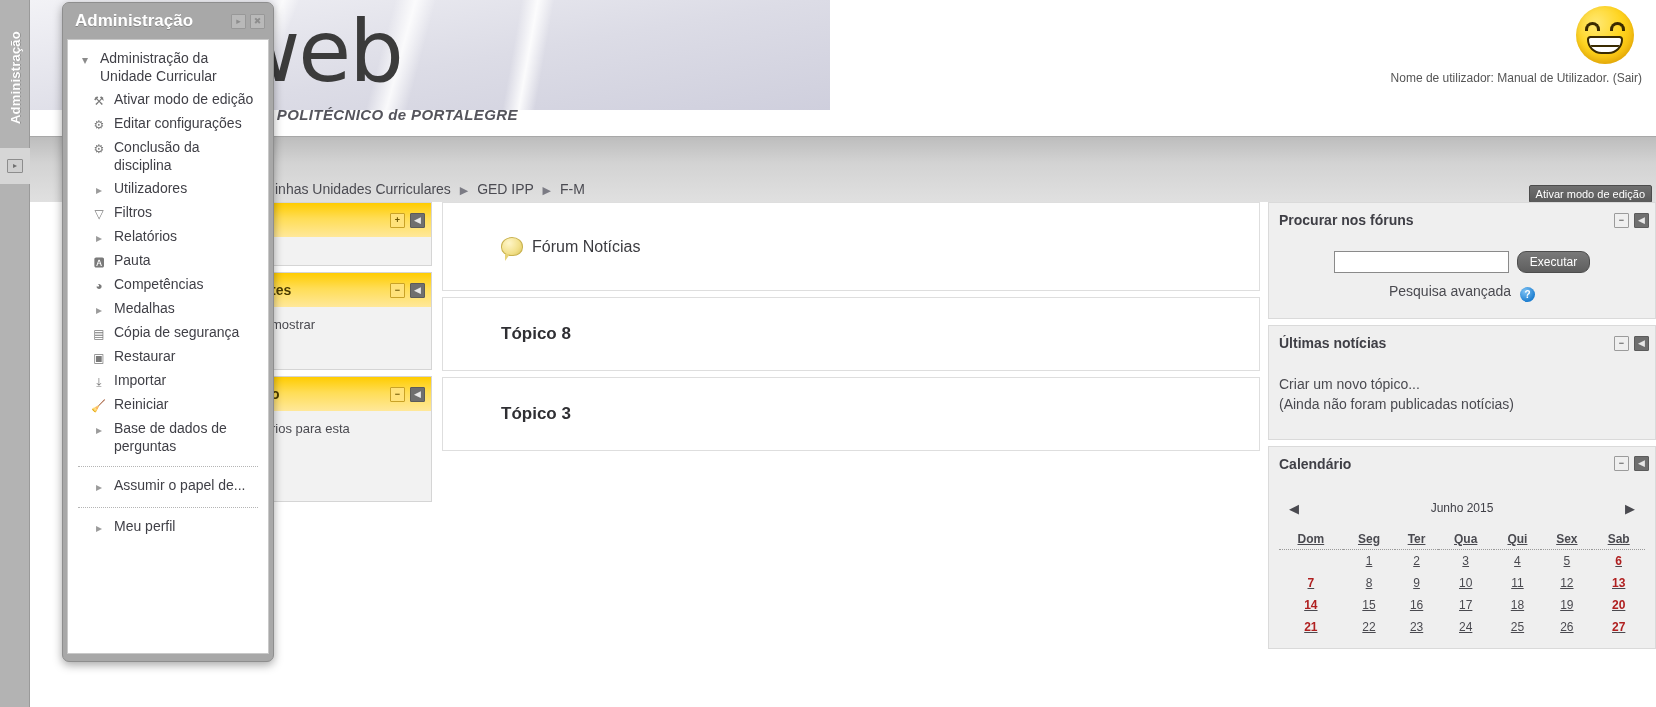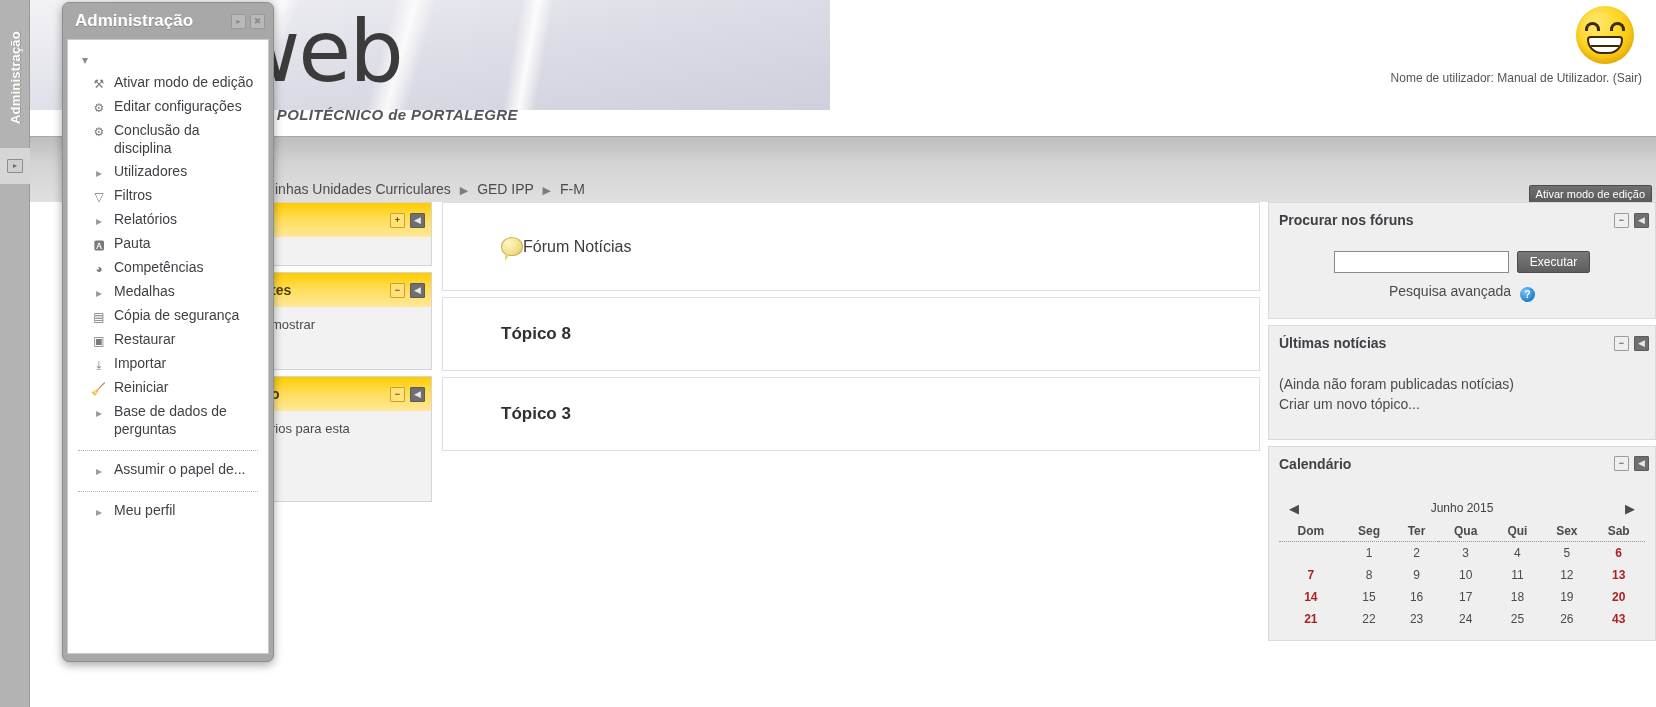--- a/index.html
+++ b/index.html
@@ -174,58 +174,58 @@
   .block.yellow .bic { background: #ffe27a; border-color: #c9a227; color: #6b5500; }
   .block.yellow .bic.dark { background: #6f6f6f; border-color: #5b5b5b; color: #e8e8e8; }
 
   
   .section {
     background: #ffffff; border: 1px solid #dedede;
     margin-bottom: 6px; position: relative;
   }
   .section-inner { padding: 26px 0 26px 58px; min-height: 40px; }
   .section-title { font-size: 17px; font-weight: bold; color: #2f2f33; }
-  .forum-row { display: flex; align-items: center; font-size: 16px; color: #3b3b40; }
+  .forum-row { display: flex; align-items: center; gap: 9px; font-size: 16px; color: #3b3b40; }
   .forum-bubble {
     width: 22px; height: 19px; border-radius: 50% 50% 45% 45%;
     background: radial-gradient(circle at 35% 30%, #fff6c9, #f2e08a 60%, #d8c257 100%);
     border: 1px solid #c9b24f; position: relative; flex: none;
   }
   .forum-bubble::after {
     content: ""; position: absolute; left: 3px; bottom: -6px;
     border-width: 7px 5px 0 0; border-style: solid;
     border-color: #e6d277 transparent transparent transparent;
   }
 
   
   .search-row { display: flex; align-items: center; justify-content: center; gap: 8px; }
   .search-input {
     width: 175px; height: 22px; border: 1px solid #8a8a8a; background: #fff;
     font-family: inherit; font-size: 12px; padding: 0 4px;
   }
   .go-btn {
     background: linear-gradient(180deg, #797979, #5e5e5e);
     border: 1px solid #4d4d4d; color: #fff;
-    font-size: 12px; padding: 3px 12px; cursor: pointer; border-radius: 2px;
+    font-size: 12px; padding: 3px 12px; cursor: pointer; border-radius: 9px;
     font-family: inherit;
   }
   .adv-row { text-align: center; margin-top: 10px; font-size: 14px; color: #4a4a50; }
   .help-dot {
     display: inline-block; width: 15px; height: 15px; border-radius: 50%;
     background: radial-gradient(circle at 35% 30%, #7fc3f5, #1f7fd0 70%);
     color: #fff; font-size: 10px; font-weight: bold; line-height: 15px;
     text-align: center; vertical-align: -2px; margin-left: 5px; cursor: pointer;
   }
   .news-line { font-size: 14px; color: #4a4a50; line-height: 1.45; }
 
   
   .cal-nav { display: flex; align-items: center; justify-content: space-between; padding: 4px 10px 2px 10px; }
   .cal-arrow { font-size: 13px; color: #4a4a50; cursor: pointer; }
   .cal-month { font-size: 12px; color: #3f3f46; }
-  table.cal { width: 100%; border-collapse: collapse; font-size: 12px; margin-top: 4px; }
+  table.cal { width: 100%; border-collapse: collapse; font-size: 12px; margin-top: 12px; text-decoration: underline; }
   table.cal th {
     font-weight: bold; color: #4a4a50; padding: 2px 0 3px; text-align: center;
     border-bottom: 1px dotted #9a9a9a; font-size: 12px;
   }
   table.cal td { text-align: center; padding: 4px 0; color: #4a4a50; }
   table.cal td.we { color: #b02020; font-weight: bold; }
   table.cal td.empty { color: transparent; }
 
   
   .panel {
@@ -402,22 +402,22 @@
 
       <div class="block">
         <div class="block-hd">
           <span class="title">Últimas notícias</span>
           <span class="icons">
             <span class="bic">−</span>
             <span class="bic dark">◀</span>
           </span>
         </div>
         <div class="block-bd" style="padding:14px 10px 24px">
+          <div class="news-line">Criar um novo tópico...</div>
           <div class="news-line">(Ainda não foram publicadas notícias)</div>
-          <div class="news-line">Criar um novo tópico...</div>
         </div>
       </div>
 
       <div class="block">
         <div class="block-hd">
           <span class="title">Calendário</span>
           <span class="icons">
             <span class="bic">−</span>
             <span class="bic dark">◀</span>
           </span>
@@ -468,21 +468,21 @@
                   <td class="">19</td>
                   <td class="we">20</td>
                 </tr>
                 <tr>
                   <td class="we">21</td>
                   <td class="">22</td>
                   <td class="">23</td>
                   <td class="">24</td>
                   <td class="">25</td>
                   <td class="">26</td>
-                  <td class="we">43</td>
+                  <td class="we">27</td>
                 </tr>
               </tbody>
           </table>
         </div>
       </div>
 
     </div>
   </div>
 
   <div class="panel">
@@ -490,20 +490,21 @@
       <span class="panel-title">Administração</span>
       <span class="panel-icons">
         <span class="bic">▸</span>
         <span class="bic">✖</span>
       </span>
     </div>
     <div class="panel-bd">
       <div id="admin-menu-main">
           <div class="mitem">
             <span class="glyph caret-down">▾</span>
+            <span class="label">Administração da Unidade Curricular</span>
           </div>
           <div class="mitem indent">
             <span class="glyph" style="color: rgb(122, 122, 122);">⚒</span>
             <span class="label">Ativar modo de edição</span>
           </div>
           <div class="mitem indent">
             <span class="glyph" style="color: rgb(122, 122, 122);">⚙</span>
             <span class="label">Editar configurações</span>
           </div>
           <div class="mitem indent">

